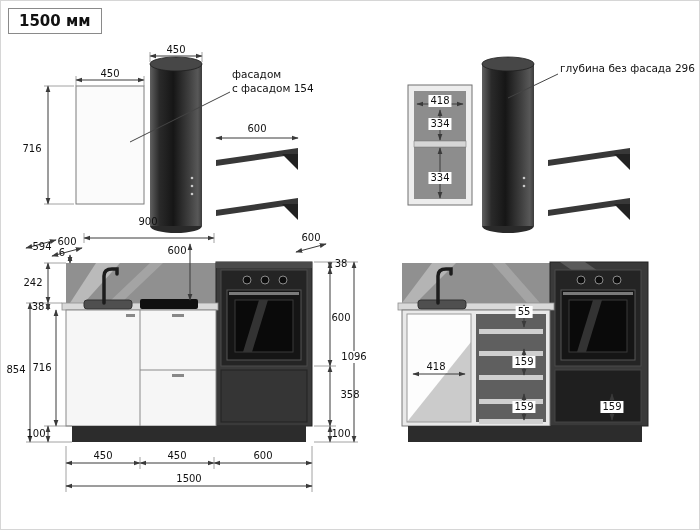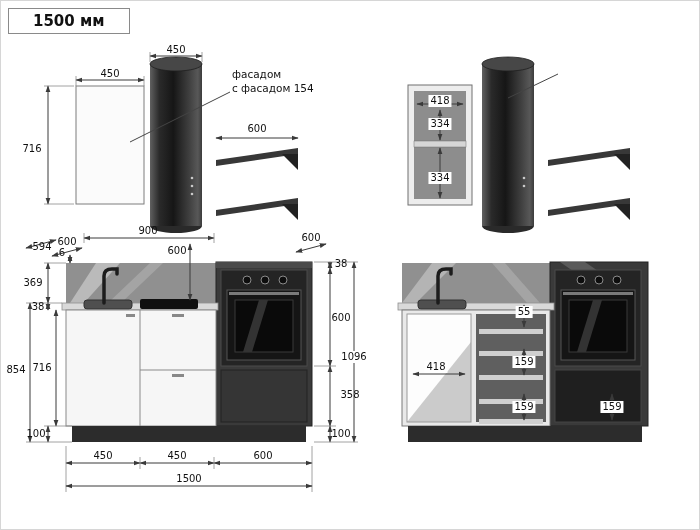--- a/index.html
+++ b/index.html
@@ -1,19 +1,19 @@
 <!DOCTYPE html>
 <html><head>
 <meta charset="utf-8">
 <style>
   html,body{margin:0;padding:0;background:#fff;}
   #canvas{position:relative;width:700px;height:530px;background:#fff;overflow:hidden;
           font-family:"DejaVu Sans",sans-serif;box-shadow:inset 0 0 0 1px #d6d6d6;}
   #title-box{position:absolute;left:8px;top:8px;border:1px solid #8a8a8a;background:#fff;
-             padding:3px 24px;font:bold 15px "DejaVu Sans",sans-serif;color:#111;}
+             padding:3px 10px;font:bold 15px "DejaVu Sans",sans-serif;color:#111;}
   .lbl{position:absolute;transform:translate(-50%,-50%);font:10px "DejaVu Sans",sans-serif;
        color:#111;white-space:nowrap;line-height:1;}
   .lbl.bg{background:#fff;padding:1px 2px;}
   .note{position:absolute;font:10.5px "DejaVu Sans",sans-serif;color:#111;white-space:nowrap;line-height:1.3;}
   svg{position:absolute;left:0;top:0;}
   line.dim{stroke:#3a3a3a;stroke-width:1;}
   line.tick{stroke:#8a8a8a;stroke-width:0.8;}
   line.edge{stroke:#8a8a8a;stroke-width:1;}
 </style>
 </head>
@@ -201,28 +201,29 @@
   <div class="lbl" style="left:110px;top:74px">450</div>
   <div class="lbl" style="left:176px;top:50px">450</div>
   <div class="note" style="left:232px;top:68px">фасадом</div>
   <div class="note" style="left:232px;top:82px">с фасадом 154</div>
   <div class="lbl" style="left:257px;top:129px">600</div>
   <div class="lbl" style="left:32px;top:149px">716</div>
 
   <div class="lbl bg" style="left:440px;top:101px">418</div>
   <div class="lbl bg" style="left:440px;top:124px">334</div>
   <div class="lbl bg" style="left:440px;top:178px">334</div>
+  <div class="note" style="left:560px;top:62px">глубина без фасада 296</div>
 
   <div class="lbl" style="left:42px;top:247px">594</div>
   <div class="lbl" style="left:67px;top:242px">600</div>
-  <div class="lbl" style="left:148px;top:231px">900</div>
+  <div class="lbl" style="left:148px;top:222px">900</div>
   <div class="lbl" style="left:177px;top:251px">600</div>
   <div class="lbl" style="left:311px;top:238px">600</div>
   <div class="lbl" style="left:62px;top:253px">6</div>
-  <div class="lbl" style="left:33px;top:283px">369</div>
+  <div class="lbl" style="left:33px;top:283px">242</div>
   <div class="lbl" style="left:38px;top:307px">38</div>
   <div class="lbl" style="left:16px;top:370px">854</div>
   <div class="lbl" style="left:42px;top:368px">716</div>
   <div class="lbl" style="left:36px;top:434px">100</div>
   <div class="lbl" style="left:103px;top:456px">450</div>
   <div class="lbl" style="left:177px;top:456px">450</div>
   <div class="lbl" style="left:263px;top:456px">600</div>
   <div class="lbl" style="left:189px;top:479px">1500</div>
   <div class="lbl" style="left:341px;top:264px">38</div>
   <div class="lbl" style="left:341px;top:318px">600</div>

